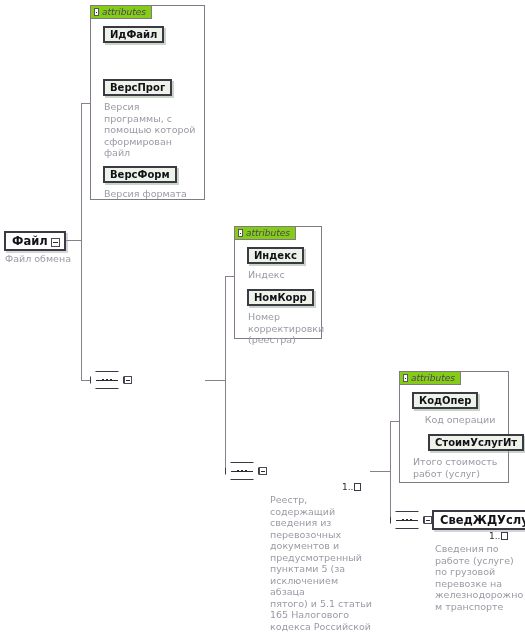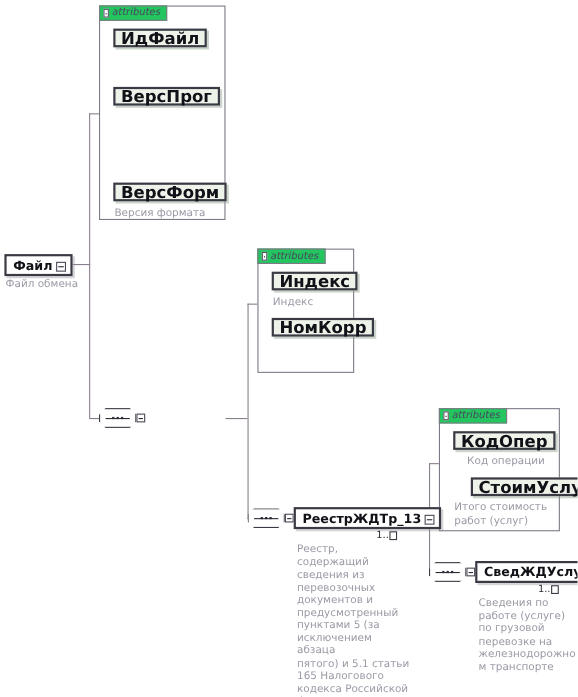--- a/index.html
+++ b/index.html
@@ -38,21 +38,21 @@
     background: #ffffff;
     box-sizing: border-box;
   }
   .attr-tab {
     position: absolute;
     top: -1px;
     left: -1px;
     height: 14px;
     border: 1px solid #7f7a86;
     border-bottom: 1px solid #7f7a86;
-    background: #22c55e;
+    background: #84cc16;
     box-sizing: border-box;
     display: flex;
     align-items: center;
     padding: 0 5px 0 3px;
     font-style: italic;
     font-size: 9px;
     color: #4b4560;
     white-space: nowrap;
   }
   .tab-minus {
@@ -77,21 +77,21 @@
   
   .attr-chip {
     position: absolute;
     border: 2px solid #3a3a44;
     background: #eef3ea;
     box-sizing: border-box;
     display: flex;
     align-items: center;
     justify-content: center;
     padding: 0 5px;
-    font-size: 15px;
+    font-size: 10px;
     font-weight: bold;
     color: #111118;
     height: 17px;
     box-shadow: 2px 2px 0 rgba(140,160,140,0.45);
     white-space: nowrap;
   }
   
   .desc {
     position: absolute;
     font-size: 9.5px;
@@ -243,20 +243,25 @@
     <div class="attr-tab" style="width:62px;">
       <span class="tab-minus"></span>
       <span>attributes</span>
     </div>
     <div class="attr-chip" style="left:12px; top:20px;">
       <span>ИдФайл</span>
     </div>
     <div class="attr-chip" style="left:12px; top:73px;">
       <span>ВерсПрог</span>
     </div>
+    <div class="desc" style="left:13px; top:95px; width:100px;">Версия
+программы, с
+помощью которой
+сформирован
+файл</div>
     <div class="attr-chip" style="left:12px; top:160px;">
       <span>ВерсФорм</span>
     </div>
     <div class="desc" style="left:13px; top:182px; width:100px;">Версия формата</div>
   </div>
 
   <div class="elem" style="left:4px; top:231px;">
     <span>Файл</span>
     <span class="toggle" style="right:4px; top:5px;"></span>
   </div>
@@ -267,20 +272,23 @@
       <span class="tab-minus"></span>
       <span>attributes</span>
     </div>
     <div class="attr-chip" style="left:12px; top:20px;">
       <span>Индекс</span>
     </div>
     <div class="desc" style="left:13px; top:42px; width:72px;">Индекс</div>
     <div class="attr-chip" style="left:12px; top:62px;">
       <span>НомКорр</span>
     </div>
+    <div class="desc" style="left:13px; top:84px; width:74px;">Номер
+корректировки
+(реестра)</div>
   </div>
 
   <div class="seq" style="left:90px; top:371px;">
     <div class="seq-dots">
       <span class="bar"></span>
         <i></i>
         <i></i>
         <i></i>
     </div>
   </div>
@@ -304,24 +312,20 @@
 
   <div class="seq" style="left:225px; top:462px;">
     <div class="seq-dots">
       <span class="bar"></span>
         <i></i>
         <i></i>
         <i></i>
     </div>
   </div>
   <div class="stub" style="left:259px; top:467px;"></div>
-  <div class="elem" style="left:267px; top:461px;">
-    <span>РеестрЖДТр_13</span>
-    <span class="toggle" style="right:4px; top:5px;"></span>
-  </div>
   <div class="occ" style="left:342px; top:482px;">
     <span>1..</span>
     <span class="inf"></span>
   </div>
   <div class="desc" style="left:270px; top:494px; width:105px;">Реестр,
 содержащий
 сведения из
 перевозочных
 документов и
 предусмотренный

